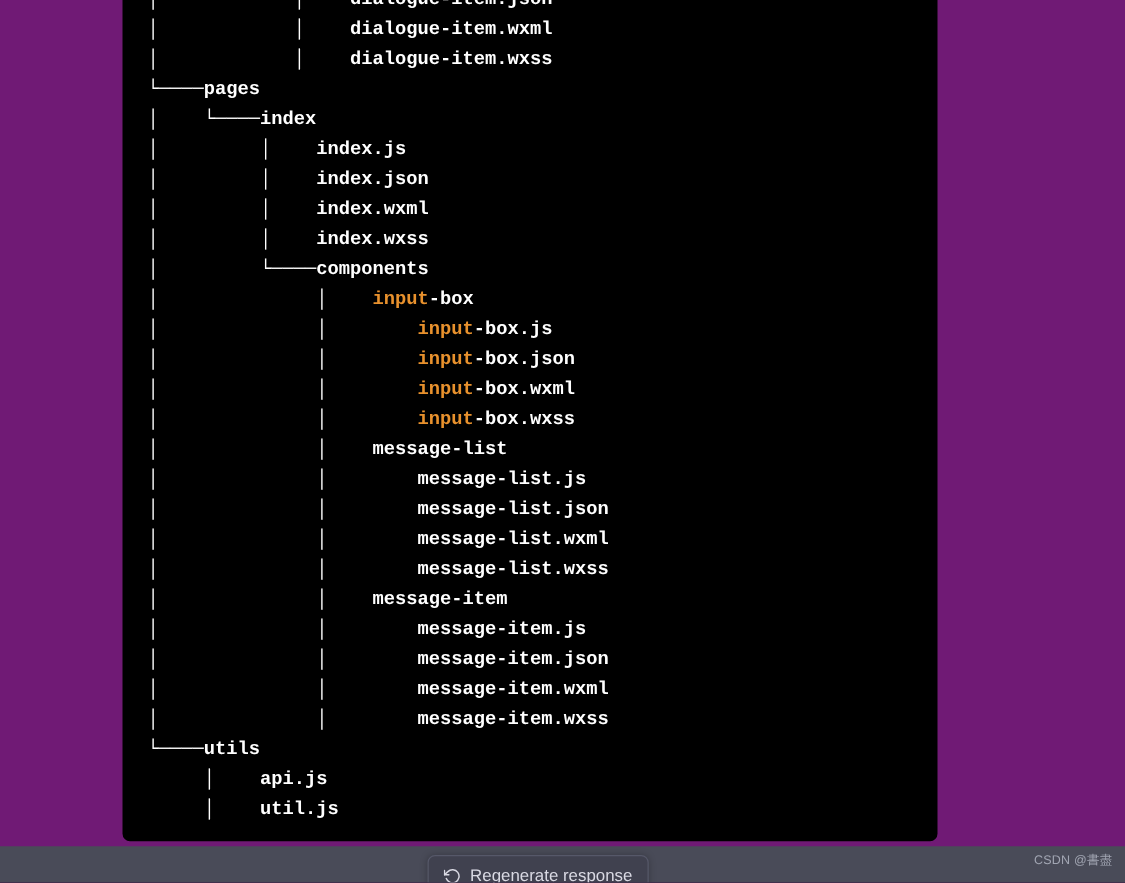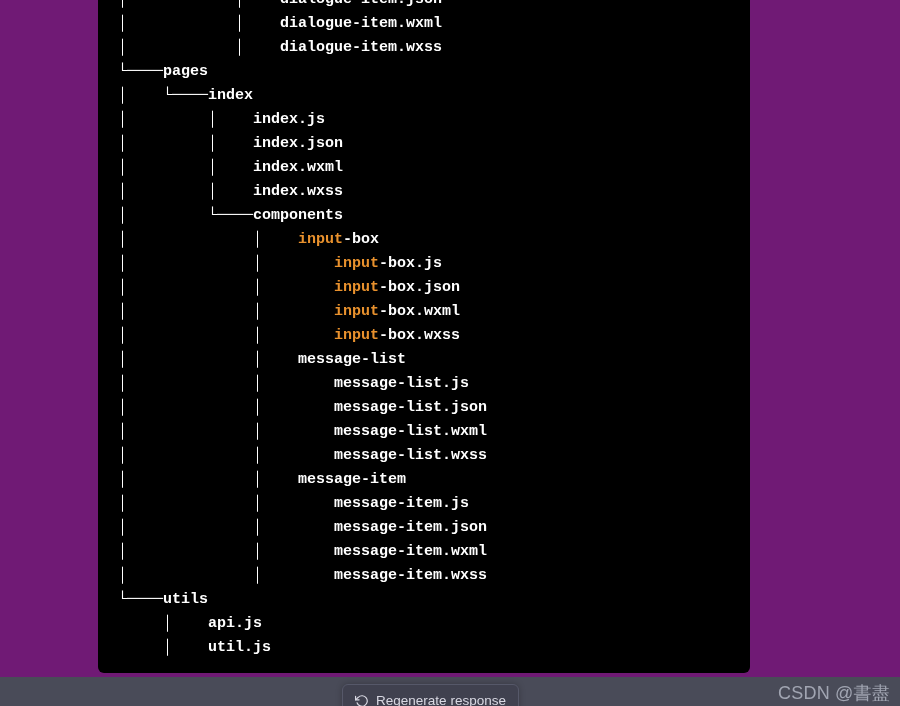--- a/index.html
+++ b/index.html
@@ -105,21 +105,21 @@
     white-space: nowrap;
     line-height: 1;
   }
 
   
   #watermark {
     position: absolute;
     right: 10px;
     top: 681px;
     color: #a9adba;
-    font-size: 18px;
+    font-size: 10px;
     font-family: "Liberation Sans", sans-serif;
     opacity: 0.92;
     letter-spacing: 0.2px;
     user-select: none;
   }
 </style>
 </head>
 <body>
 
 <div id="app">

